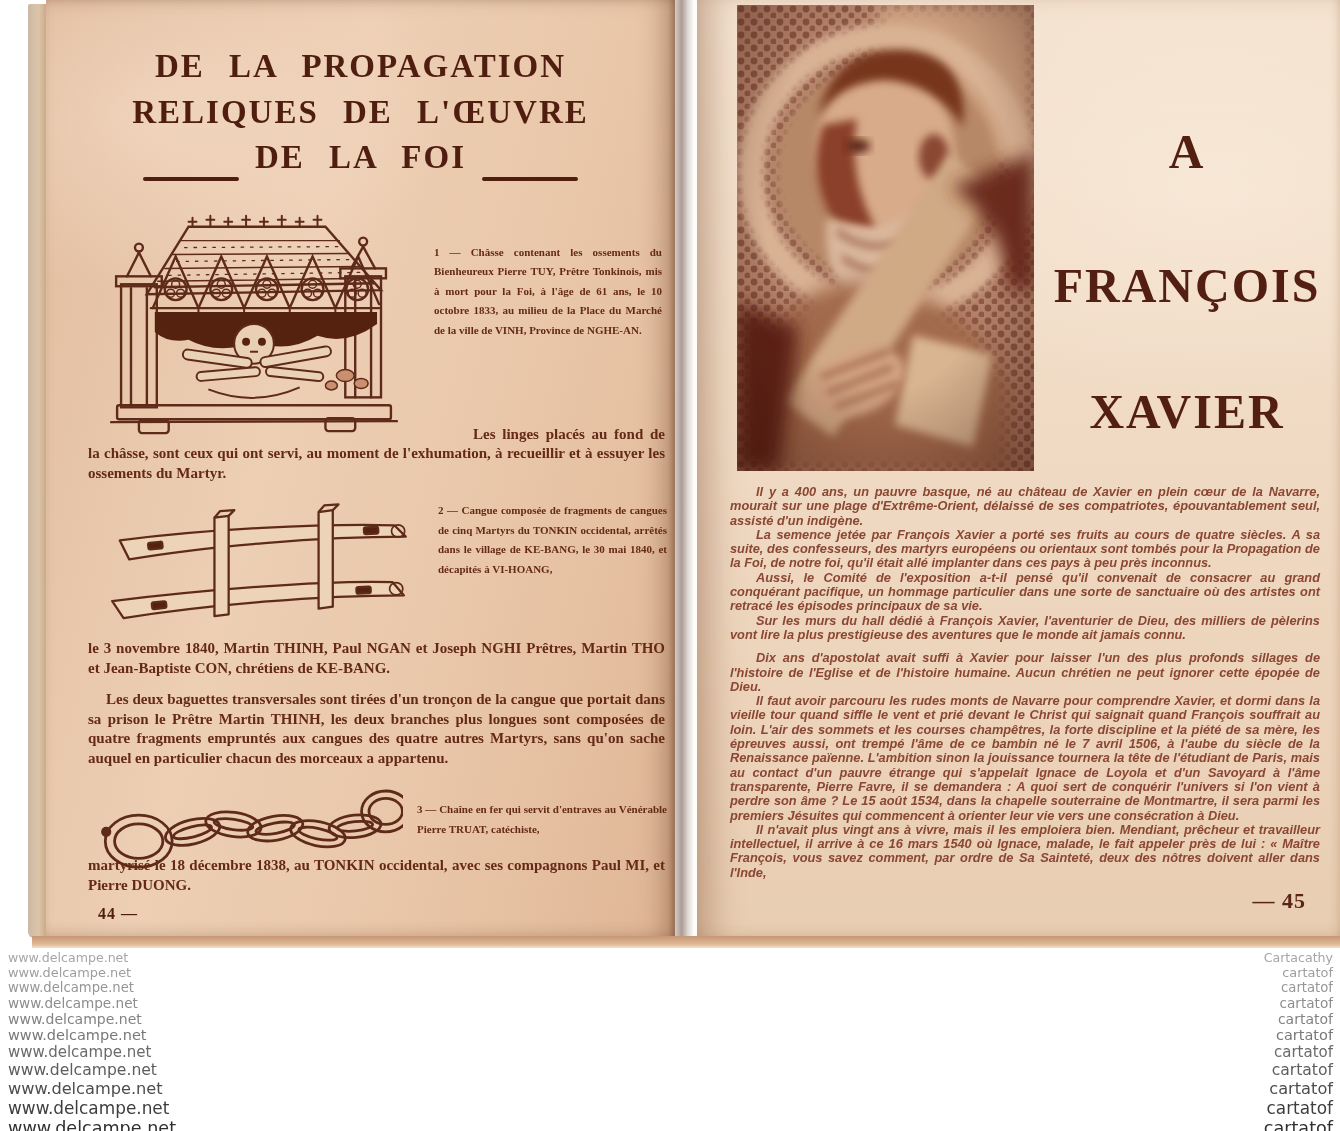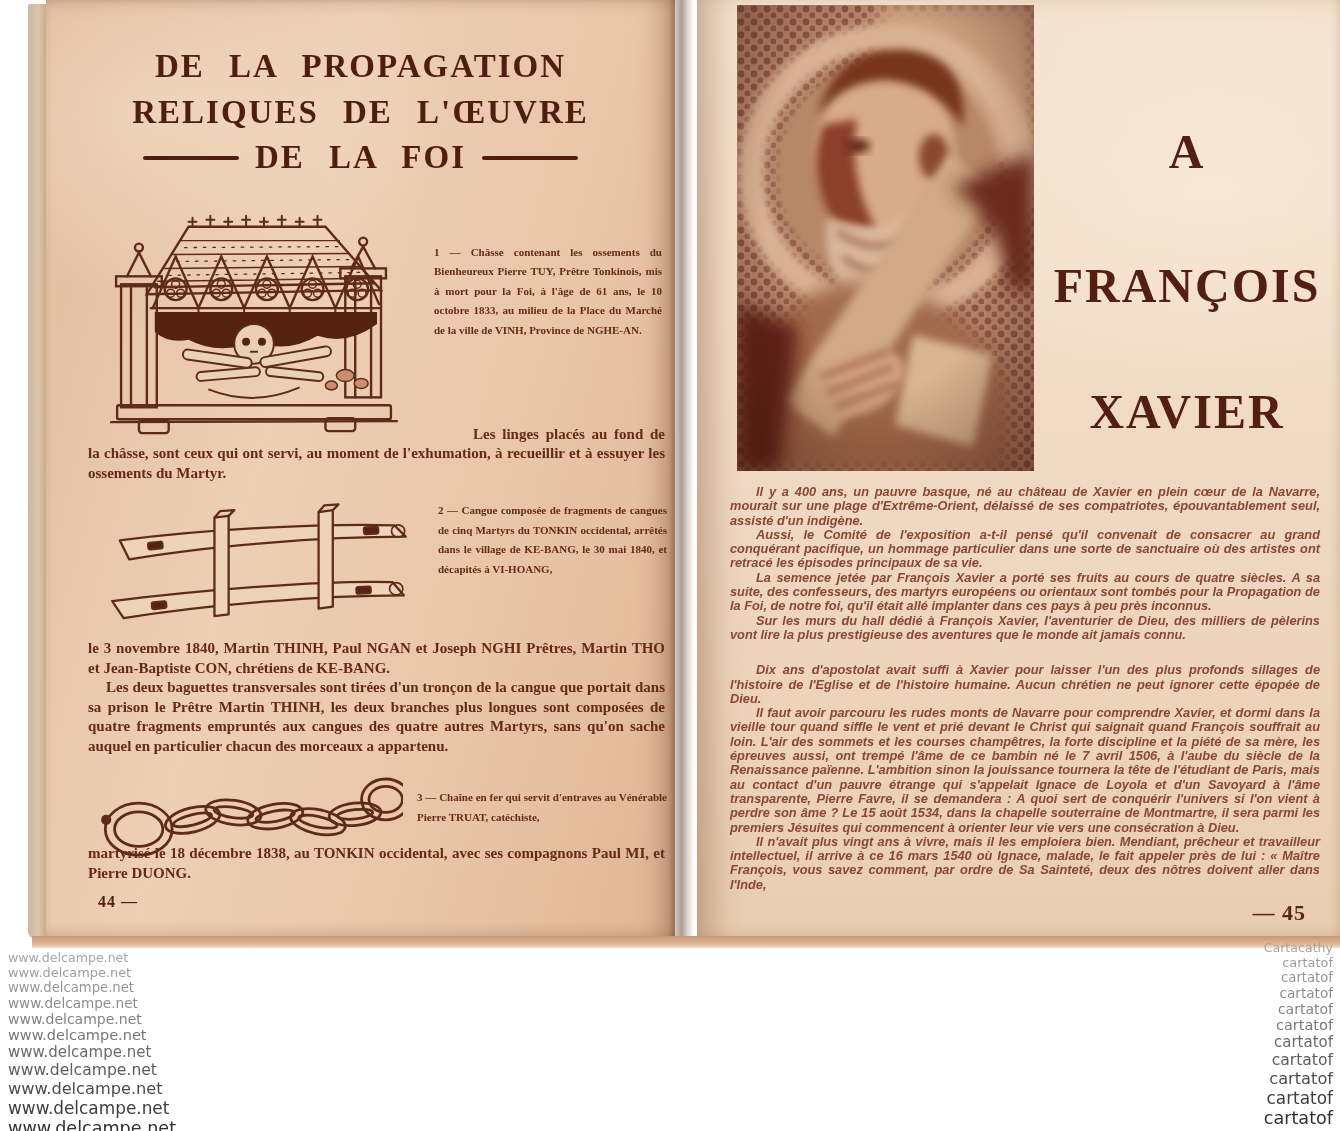--- a/index.html
+++ b/index.html
@@ -37,36 +37,36 @@
       linear-gradient(180deg,#f4e3d0,#efd8c1 55%,#e8cdb1);
     box-shadow:inset 28px 0 32px -14px rgba(120,66,36,.35), inset -6px 0 10px -6px rgba(150,100,60,.25), inset 0 -12px 16px -8px rgba(130,80,45,.3);
   }
   
   .lp-title{
     margin:44px auto 0;width:580px;text-align:center;
     font-weight:700;font-size:33px;line-height:1.38;letter-spacing:2px;word-spacing:14px;
     color:#4f1e10;
   }
   .lp-title .t-line{display:block;}
-  .lp-title .ruled{display:flex;align-items:center;justify-content:center;gap:16px;}
+  .lp-title .ruled{display:flex;align-items:flex-end;justify-content:center;gap:16px;}
   .rule{display:inline-block;width:96px;height:4px;background:#4f1e10;border-radius:2px;}
   .lp-row{display:flex;margin:12px 8px 0 42px;}
   .lp-side{
     margin:50px 0 0 10px;width:228px;
     font-weight:700;font-size:11px;line-height:19.5px;text-align:justify;color:#652a17;
   }
   .lp-row2 .lp-side{margin-top:6px;width:232px;}
   .lp-row3 .lp-side{margin:22px 0 0 14px;width:250px;}
   .lp-cont{
     margin:0 10px 0 42px;font-weight:700;font-size:15px;line-height:19.5px;
     text-align:justify;color:#652a17;
   }
   .cont-1{margin-top:-18px;text-indent:385px;}
   .cont-2a{margin-top:2px;}
-  .cont-2b{margin-top:0;text-indent:18px;}
+  .cont-2b{margin-top:12px;text-indent:18px;}
   .lp-row3{margin-top:10px;}
   .cont-3{margin-top:-26px;}
   .lp-pagenum{margin:10px 0 0 52px;font-weight:700;font-size:16px;color:#4f1e10;letter-spacing:1px;}
   .ill{display:block;flex:none;}
   
   .rp-top{display:flex;}
   .photo{margin:5px 0 0 40px;width:297px;height:466px;flex:none;}
   .rp-title{
     flex:1;display:flex;flex-direction:column;align-items:center;
     padding-top:128px;color:#521f12;
@@ -74,33 +74,33 @@
   }
   .rp-title span{display:block;text-align:center;}
   .rp-title .tl-1{margin-bottom:86px;}
   .rp-title .tl-2{margin-bottom:78px;}
   .rp-body{
     margin:14px 20px 0 33px;
     font-family:"Liberation Sans", sans-serif;font-style:italic;font-weight:700;
     font-size:12.8px;line-height:14.3px;text-align:justify;color:#8a4733;
   }
   .rp-body p{margin:0;text-indent:26px;}
-  .rp-body p.space-top{margin-top:21px;}
+  .rp-body p.space-top{margin-top:9px;}
   .rp-pagenum{
     text-align:right;margin:8px 34px 0 0;font-weight:700;font-size:22px;color:#5c2414;letter-spacing:1px;
   }
   
   .wm{
     position:absolute;left:8px;right:7px;top:950px;height:178px;
     display:flex;justify-content:space-between;
     font-family:"DejaVu Sans", sans-serif;
     gap:13px;
   }
   .wm-col{display:flex;flex-direction:column;justify-content:space-between;}
-  .wm-col.right{text-align:right;justify-content:flex-end;}
+  .wm-col.right{text-align:right;}
   .wm-col div:nth-child(1){font-size:12.6px;color:#a6a6a6;}
   .wm-col div:nth-child(2){font-size:12.9px;color:#9e9e9e;}
   .wm-col div:nth-child(3){font-size:13.2px;color:#969696;}
   .wm-col div:nth-child(4){font-size:13.6px;color:#8d8d8d;}
   .wm-col div:nth-child(5){font-size:14.0px;color:#838383;}
   .wm-col div:nth-child(6){font-size:14.5px;color:#787878;}
   .wm-col div:nth-child(7){font-size:15.0px;color:#6b6b6b;}
   .wm-col div:nth-child(8){font-size:15.6px;color:#5d5d5d;}
   .wm-col div:nth-child(9){font-size:16.2px;color:#4d4d4d;}
   .wm-col div:nth-child(10){font-size:16.9px;color:#3e3e3e;}
@@ -302,22 +302,22 @@
       </svg>
       <div class="rp-title">
         <span class="tl-1">A</span>
         <span class="tl-2">FRANÇOIS</span>
         <span class="tl-3">XAVIER</span>
       </div>
     </div>
 
     <div class="rp-body">
       <p>Il y a 400 ans, un pauvre basque, né au château de Xavier en plein cœur de la Navarre, mourait sur une plage d'Extrême-Orient, délaissé de ses compatriotes, épouvantablement seul, assisté d'un indigène.</p>
+      <p>La semence jetée par François Xavier a porté ses fruits au cours de quatre siècles. A sa suite, des confesseurs, des martyrs européens ou orientaux sont tombés pour la Propagation de la Foi, de notre foi, qu'il était allé implanter dans ces pays à peu près inconnus.</p>
       <p>Aussi, le Comité de l'exposition a-t-il pensé qu'il convenait de consacrer au grand conquérant pacifique, un hommage particulier dans une sorte de sanctuaire où des artistes ont retracé les épisodes principaux de sa vie.</p>
-      <p>La semence jetée par François Xavier a porté ses fruits au cours de quatre siècles. A sa suite, des confesseurs, des martyrs européens ou orientaux sont tombés pour la Propagation de la Foi, de notre foi, qu'il était allé implanter dans ces pays à peu près inconnus.</p>
       <p>Sur les murs du hall dédié à François Xavier, l'aventurier de Dieu, des milliers de pèlerins vont lire la plus prestigieuse des aventures que le monde ait jamais connu.</p>
       <p class="space-top">Dix ans d'apostolat avait suffi à Xavier pour laisser l'un des plus profonds sillages de l'histoire de l'Eglise et de l'histoire humaine. Aucun chrétien ne peut ignorer cette épopée de Dieu.</p>
       <p>Il faut avoir parcouru les rudes monts de Navarre pour comprendre Xavier, et dormi dans la vieille tour quand siffle le vent et prié devant le Christ qui saignait quand François souffrait au loin. L'air des sommets et les courses champêtres, la forte discipline et la piété de sa mère, les épreuves aussi, ont trempé l'âme de ce bambin né le 7 avril 1506, à l'aube du siècle de la Renaissance païenne. L'ambition sinon la jouissance tournera la tête de l'étudiant de Paris, mais au contact d'un pauvre étrange qui s'appelait Ignace de Loyola et d'un Savoyard à l'âme transparente, Pierre Favre, il se demandera : A quoi sert de conquérir l'univers si l'on vient à perdre son âme ? Le 15 août 1534, dans la chapelle souterraine de Montmartre, il sera parmi les premiers Jésuites qui commencent à orienter leur vie vers une consécration à Dieu.</p>
       <p>Il n'avait plus vingt ans à vivre, mais il les emploiera bien. Mendiant, prêcheur et travailleur intellectuel, il arrive à ce 16 mars 1540 où Ignace, malade, le fait appeler près de lui : « Maître François, vous savez comment, par ordre de Sa Sainteté, deux des nôtres doivent aller dans l'Inde,</p>
     </div>
 
     <div class="rp-pagenum">— 45</div>
   </div>
 
   <div class="bottom-edge"></div>

